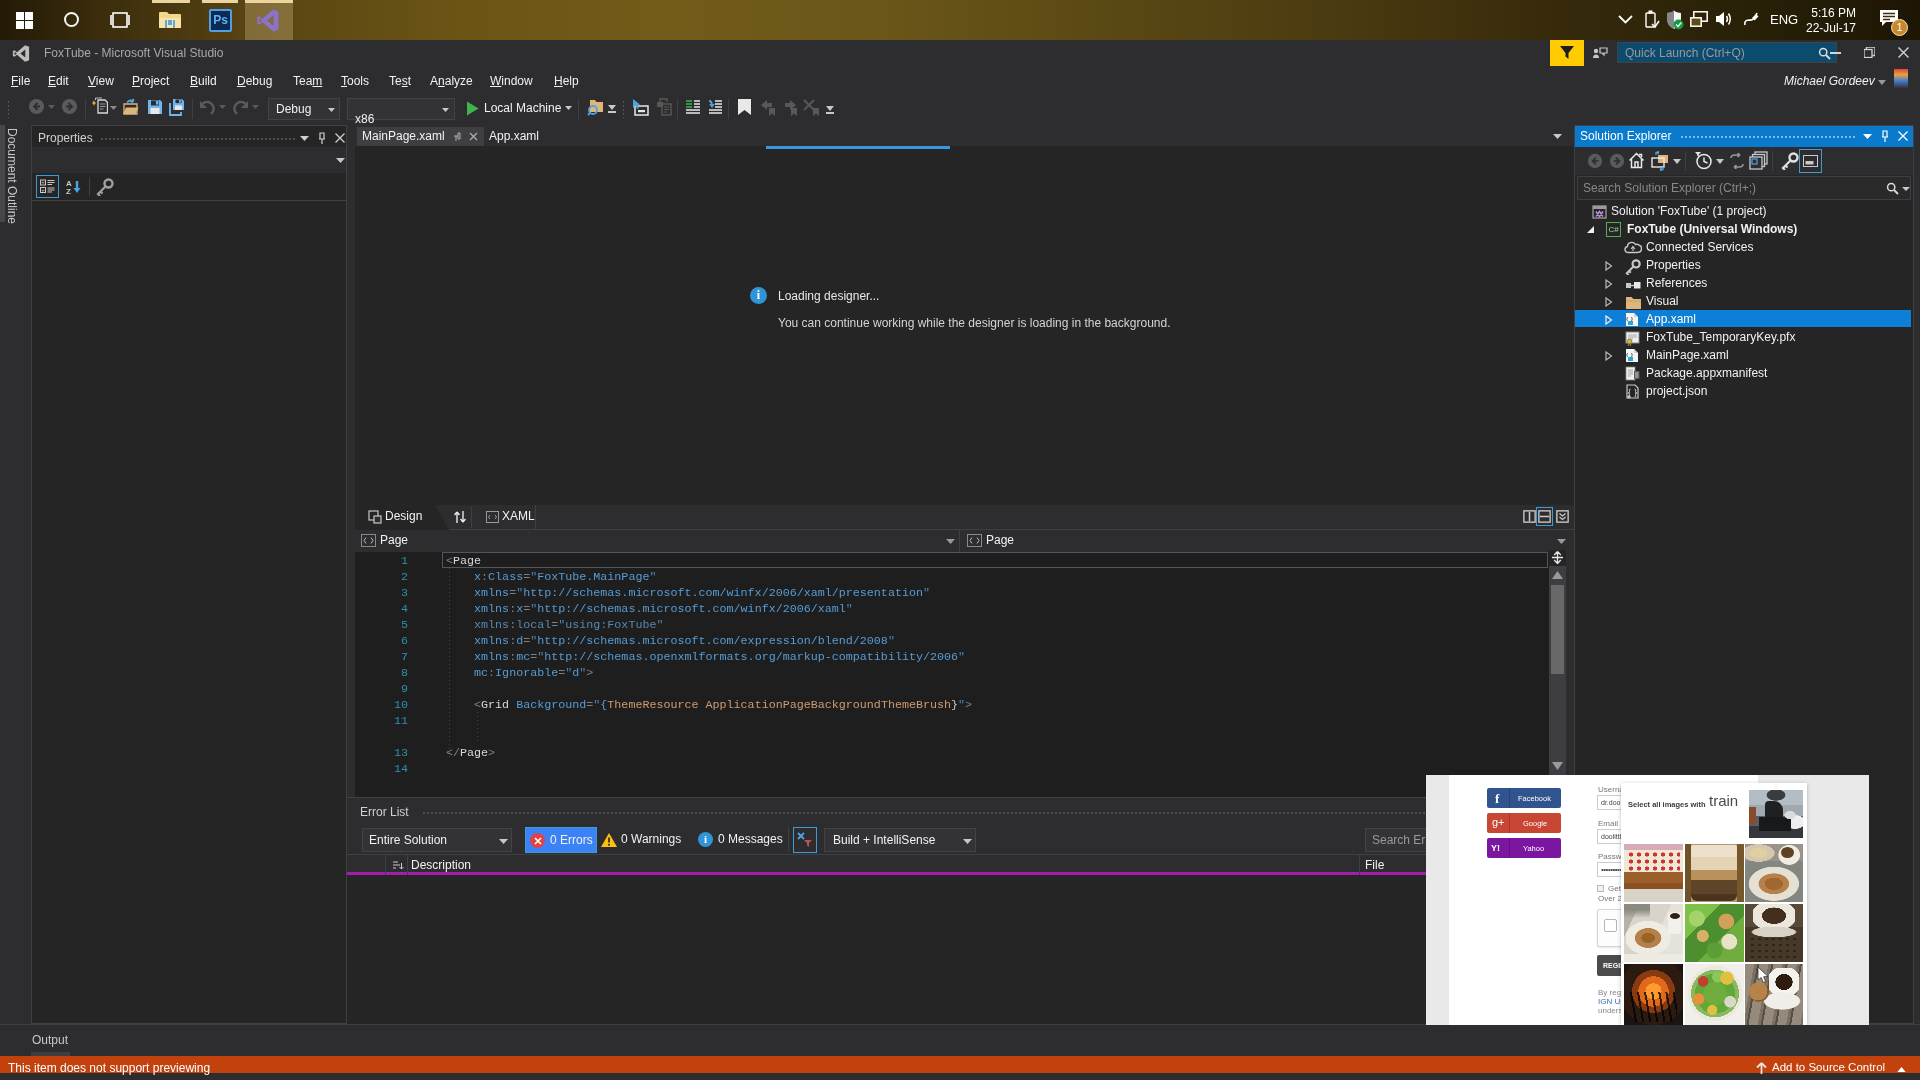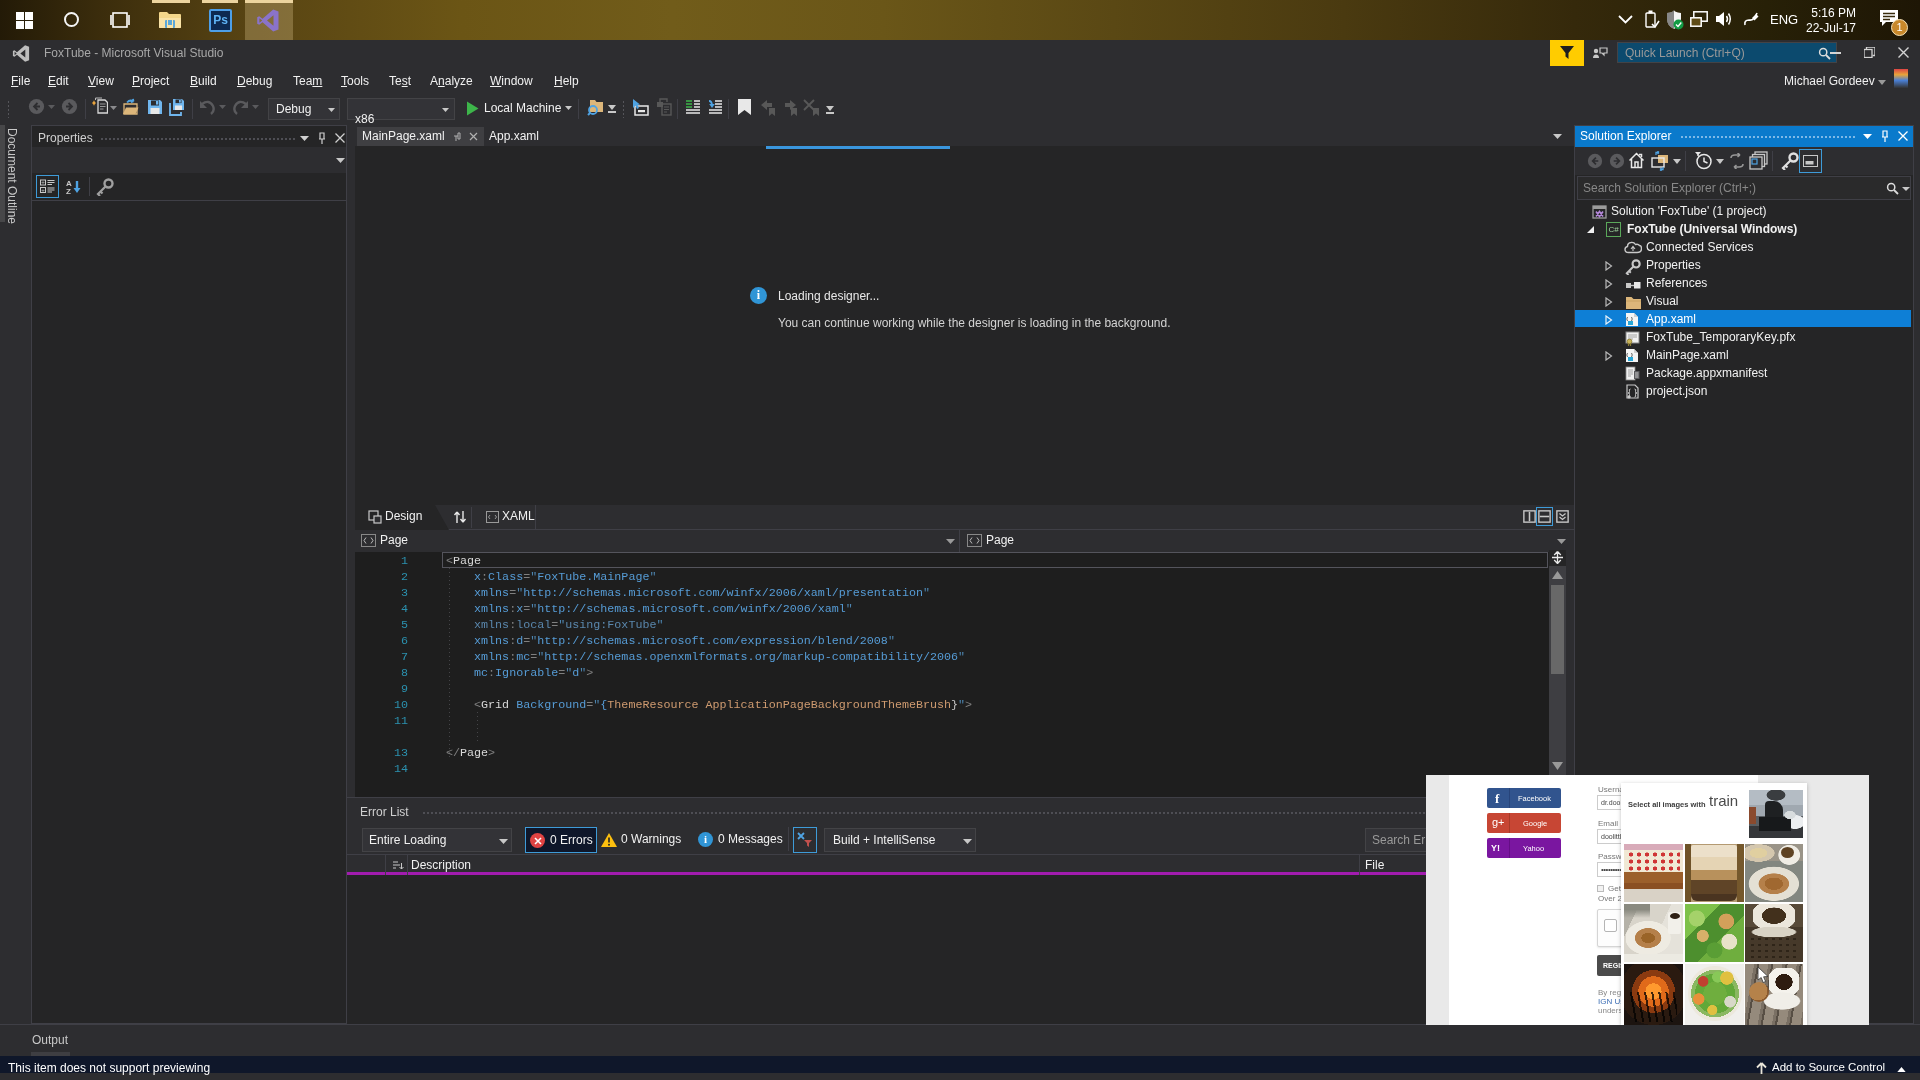--- a/index.html
+++ b/index.html
@@ -129,21 +129,21 @@
     <span class="abs" style="left:88px;top:8px;"><u>V</u>iew</span>
     <span class="abs" style="left:132px;top:8px;"><u>P</u>roject</span>
     <span class="abs" style="left:190px;top:8px;"><u>B</u>uild</span>
     <span class="abs" style="left:237px;top:8px;"><u>D</u>ebug</span>
     <span class="abs" style="left:293px;top:8px;">Tea<u>m</u></span>
     <span class="abs" style="left:341px;top:8px;"><u>T</u>ools</span>
     <span class="abs" style="left:389px;top:8px;">Te<u>s</u>t</span>
     <span class="abs" style="left:430px;top:8px;">A<u>n</u>alyze</span>
     <span class="abs" style="left:490px;top:8px;"><u>W</u>indow</span>
     <span class="abs" style="left:554px;top:8px;"><u>H</u>elp</span>
-    <span class="abs" style="left:1784px;top:8px;">Michael Gordeev</span>
+    <span class="abs" style="left:1784px;top:8px;font-style:italic;">Michael Gordeev</span>
     <svg class="abs" style="left:1878px;top:14px;" width="8" height="5" viewBox="0 0 8 5">
         <path d="M0 0 L8 0 L4 5 Z" fill="#999"></path>
       </svg>
     <div class="abs" style="left:1894px;top:3px;width:14px;height:19px;background:linear-gradient(180deg,#d44 0%,#e7a53a 30%,#4a7fd4 60%,#333 100%);"></div>
   </div>
 
   <div class="abs" id="toolbar" style="left:0;top:94px;width:1920px;height:30px;background:#2d2d30;">
     <div class="abs" style="left:7px;top:6px;width:3px;height:18px;background-image:radial-gradient(#55555a 1px, transparent 1px);background-size:3px 4px;"></div>
     <svg class="abs" style="left:28px;top:4px;" width="17" height="17" viewBox="0 0 17 17">
         <circle cx="8.5" cy="8.5" r="7.6" fill="#5a5a5d"></circle>
@@ -431,26 +431,26 @@
         </svg>
     </div>
 
   </div>
 
   <div class="abs" id="errlist" style="left:347px;top:797px;width:1227px;height:227px;background:#2d2d30;border-top:1px solid #3f3f46;">
     <div class="abs" style="left:13px;top:7px;color:#d0d0d0;font-size:12px;">Error List</div>
     <div class="abs" style="left:75px;top:13px;width:1140px;height:4px;background-image:radial-gradient(#4e4e54 1px, transparent 1px);background-size:4px 4px;"></div>
 
     <div class="abs" style="left:15px;top:30px;width:150px;height:24px;background:#333337;border:1px solid #434346;">
-      <span class="abs" style="left:6px;top:4px;color:#f1f1f1;font-size:12px;">Entire Loading</span>
+      <span class="abs" style="left:6px;top:4px;color:#f1f1f1;font-size:12px;">Entire Solution</span>
       <svg class="abs" style="left:136px;top:10px;" width="9" height="5" viewBox="0 0 9 5">
           <path d="M0 0 L9 0 L4.5 5 Z" fill="#c8c8c8"></path>
         </svg>
     </div>
-    <div class="abs" style="left:178px;top:29px;width:72px;height:26px;border:1px solid #3e9bd8;background:#0f172a;">
+    <div class="abs" style="left:178px;top:29px;width:72px;height:26px;border:1px solid #3e9bd8;background:#3b82f6;">
       <div class="abs" style="left:4px;top:5px;width:15px;height:15px;border-radius:50%;background:#e04343;"></div>
       <svg class="abs" style="left:8px;top:9px;" width="8" height="8" viewBox="0 0 8 8">
           <path d="M1 1 L7 7 M7 1 L1 7" stroke="#fff" stroke-width="1.6"></path>
         </svg>
       <span class="abs" style="left:24px;top:5px;color:#f1f1f1;font-size:12px;">0 Errors</span>
     </div>
     <div class="abs" style="left:252px;top:29px;width:90px;height:26px;">
       <svg class="abs" style="left:2px;top:6px;" width="16" height="14" viewBox="0 0 16 14">
           <path d="M8 0 L16 14 L0 14 Z" fill="#fdc00f"></path>
           <path d="M8 4.5 L8 9.5" stroke="#222" stroke-width="1.6"></path>
@@ -491,21 +491,21 @@
       <span class="abs" style="left:1018px;top:3px;color:#f1f1f1;font-size:12px;">File</span>
     </div>
     <div class="abs" style="left:0;top:77px;width:1227px;height:150px;background:#252526;"></div>
   </div>
 
   <div class="abs" style="left:0;top:1024px;width:1920px;height:32px;background:#2d2d30;border-top:1px solid #3f3f46;">
     <span class="abs" style="left:32px;top:8px;color:#c8c8c8;font-size:12px;">Output</span>
     <div class="abs" style="left:31px;top:27px;width:39px;height:5px;background:#3e3e42;"></div>
   </div>
 
-  <div class="abs" style="left:0;top:1056px;width:1920px;height:17px;background:#0f172a;color:#fff;font-size:12px;">
+  <div class="abs" style="left:0;top:1056px;width:1920px;height:17px;background:#c2410c;color:#fff;font-size:12px;">
     <span class="abs" style="left:8px;top:5px;">This item does not support previewing</span>
     <svg class="abs" style="left:1756px;top:5px;" width="11" height="13" viewBox="0 0 11 13">
         <path d="M5.5 13 L5.5 2 M5.5 2 L1 6.5 M5.5 2 L10 6.5" stroke="#e8e4d8" stroke-width="1.8" fill="none"></path>
       </svg>
     <span class="abs" style="left:1772px;top:5px;font-size:11.5px;">Add to Source Control</span>
     <svg class="abs" style="left:1897px;top:11px;" width="9" height="5" viewBox="0 0 10 6">
         <path d="M0 6 L10 6 L5 0 Z" fill="#fff"></path>
       </svg>
   </div>
 

